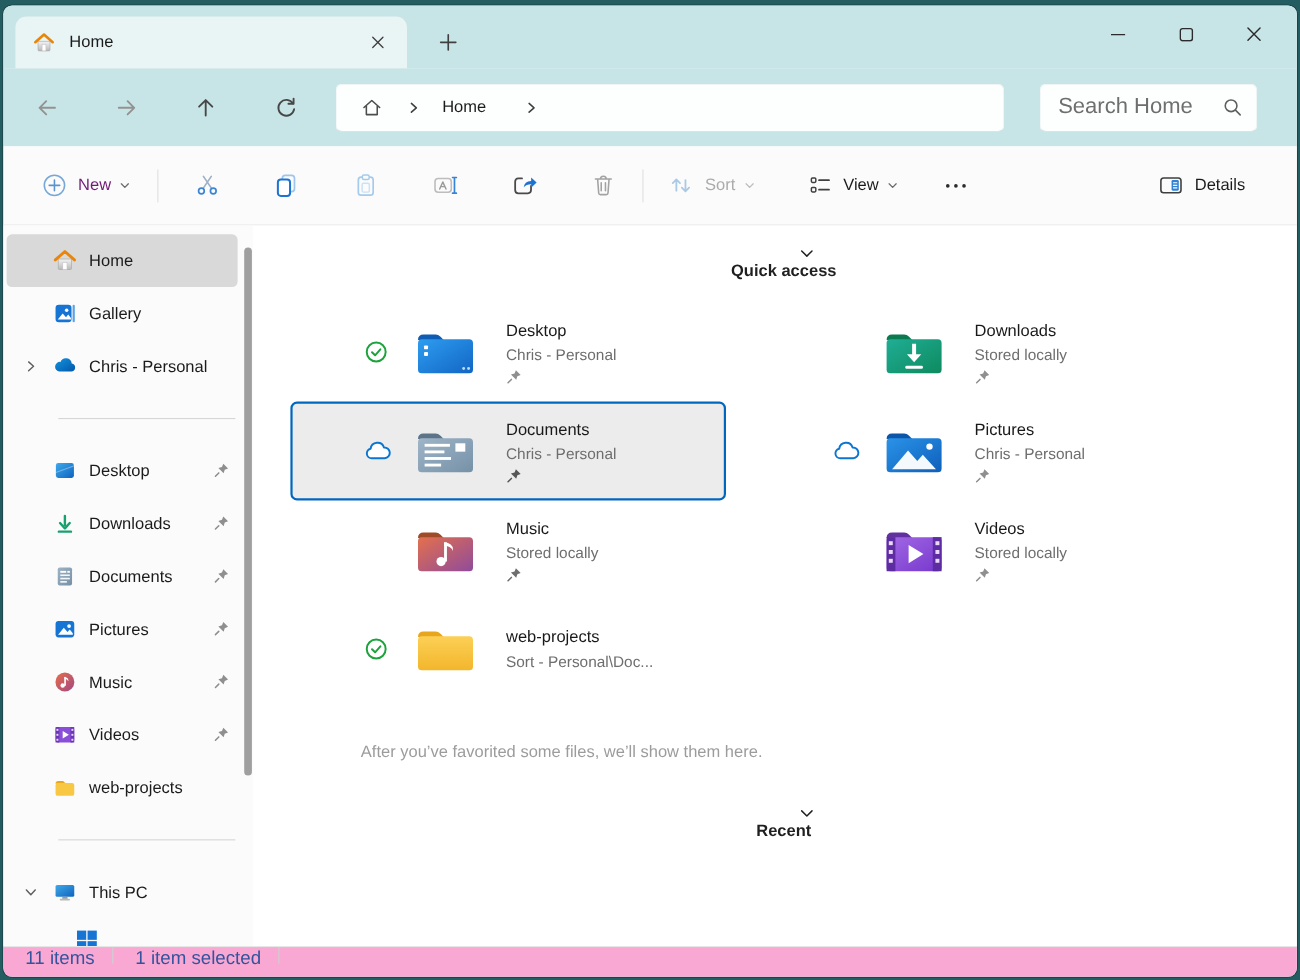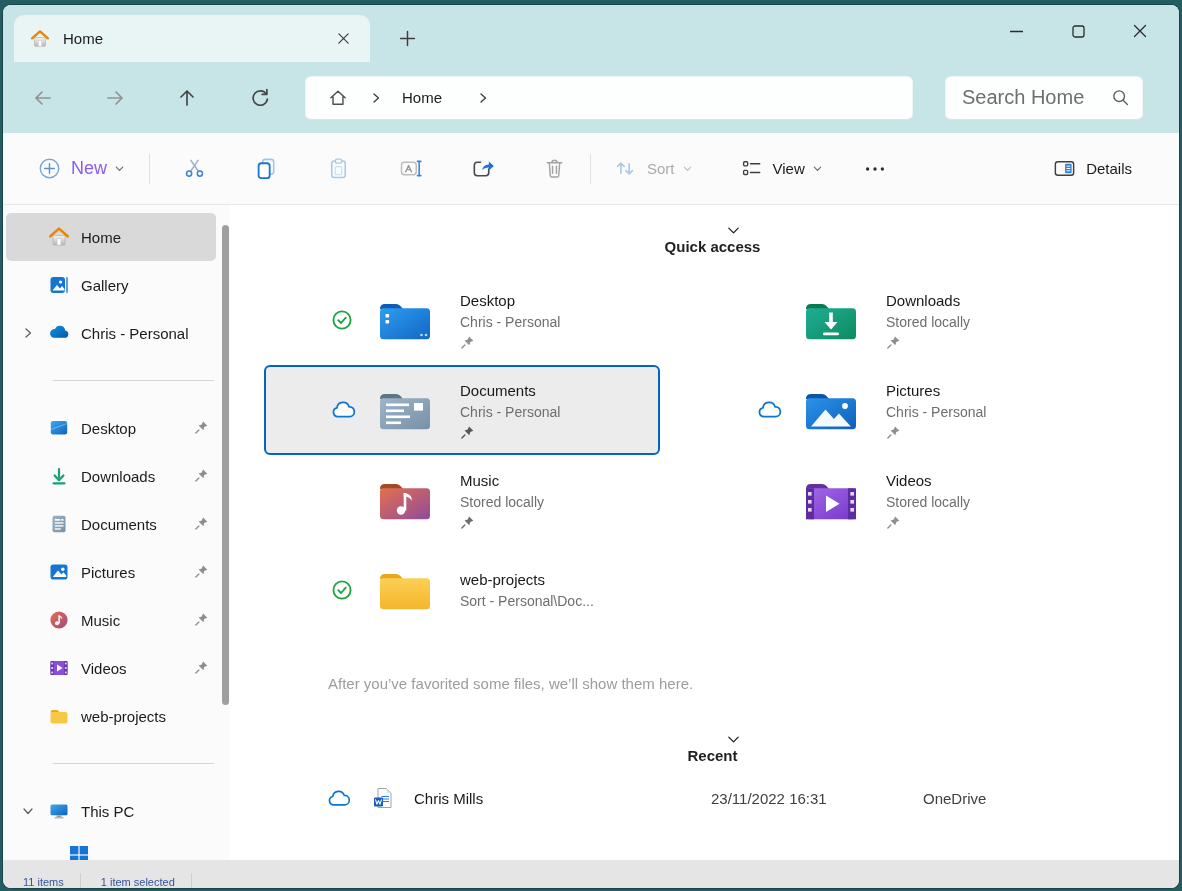--- a/index.html
+++ b/index.html
@@ -47,21 +47,21 @@
     display:flex; align-items:center; padding:0 12px 0 16px; flex:none;
   }
   .searchbar input {
     flex:1; min-width:0; border:none; outline:none; background:transparent;
     font-family:"Liberation Sans",sans-serif; font-size:20px; color:#1b1b1b;
   }
   .searchbar input::placeholder { color:#6e6e6e; }
   
   .toolbar { height:72px; background:#fbfbfb; border-bottom:1px solid #e8e8e8; display:flex; align-items:center; flex:none; }
   .tb-new { display:flex; align-items:center; margin-left:24px; padding:6px 10px; border-radius:5px; }
-  .tb-new-label { font-size:18px; color:#8b5cf6; margin:0 7px 0 9px; }
+  .tb-new-label { font-size:15px; color:#701a75; margin:0 7px 0 9px; }
   .tb-sep { width:1px; height:30px; background:#e0e0e0; margin:0 0 0 14px; flex:none; }
   .tb-icon-btn { width:44px; height:44px; display:flex; align-items:center; justify-content:center; border-radius:5px; margin-left:28px; flex:none; }
   .tb-icon-btn.f { margin-left:22px; }
   .tb-text-btn { display:flex; align-items:center; border-radius:5px; padding:8px 10px; }
   .tb-label { font-size:15px; margin:0 7px 0 9px; }
   .tb-label.dim { color:#ababab; }
   .tb-label.dark { color:#1b1b1b; }
   .tb-details { margin-left:auto; margin-right:30px; display:flex; align-items:center; padding:8px 10px; border-radius:5px; }
   
   .body-row { flex:1; display:flex; background:#ffffff; overflow:hidden; position:relative; }
@@ -97,22 +97,22 @@
   .fav-empty { margin:14px 0 0 98px; font-size:15px; color:#9c9c9c; }
   .gap26 { height:26px; } .gap40 { height:40px; }
   .recent-row { display:flex; align-items:center; height:44px; margin-top:8px; padding-left:96px; }
   .r-cloud { width:26px; flex:none; }
   .r-doc { width:22px; height:22px; flex:none; margin-left:20px; }
   .r-name { font-size:15px; color:#191919; margin-left:20px; width:297px; }
   .r-date { font-size:15px; color:#3f3f3f; width:212px; }
   .r-loc { font-size:15px; color:#3f3f3f; }
   
   .statusbar {
-    height:28px; background:#e5e5e5; border-top:1px solid #e6e6e6;
-    display:flex; align-items:flex-end; flex:none; font-size:11px; color:#33549c;
+    height:28px; background:#f9a8d4; border-top:1px solid #e6e6e6;
+    display:flex; align-items:flex-start; flex:none; font-size:17px; color:#33549c;
   }
   .st-item { margin-left:20px; }
   .st-div { width:1px; height:15px; background:#cfcfcf; margin-left:16px; }
   svg { display:block; }
 </style>
 </head>
 <body>
 
 <div class="window">
 
@@ -786,39 +786,20 @@
       <div class="gap40"></div>
       <div class="section-hdr">
         <span class="section-chev">
           <svg width="15" height="15" viewBox="0 0 16 16">
               <path d="M3 5.5 L8 10.5 L13 5.5" fill="none" stroke="#1f1f1f" stroke-width="1.4" stroke-linecap="round" stroke-linejoin="round"></path>
             </svg>
         </span>
         <span class="section-title">Recent</span>
       </div>
 
-      <div class="recent-row">
-        <span class="r-cloud">
-          <svg width="26" height="19" viewBox="0 0 24 18">
-              <path d="M17.6 15 H7 a4 4 0 0 1 -.9-7.9 a5.6 5.6 0 0 1 10.9-1 a4.3 4.3 0 0 1 .6 8.9 z" fill="#ffffff" stroke="#0b76d1" stroke-width="1.6" stroke-linejoin="round"></path>
-            </svg>
-        </span>
-        <span class="r-doc">
-          <svg width="22" height="22" viewBox="0 0 22 22">
-            <path d="M6 1.5 H14.5 L19 6 V20.5 H6 z" fill="#ffffff" stroke="#9aa6b1" stroke-width="1"></path>
-            <path d="M14.5 1.5 L19 6 H14.5 z" fill="#dce4ea"></path>
-            <path d="M9.5 9.5 H17 M9.5 12 H17 M9.5 14.5 H17" stroke="#2b7cd3" stroke-width="1.1"></path>
-            <rect x="2" y="10.5" width="9" height="9" rx="1" fill="#185abd"></rect>
-            <path d="M3.6 12.8 L4.9 17.2 L6.5 13.6 L8.1 17.2 L9.4 12.8" fill="none" stroke="#ffffff" stroke-width="1.1" stroke-linejoin="round" stroke-linecap="round"></path>
-          </svg>
-        </span>
-        <span class="r-name">Chris Mills</span>
-        <span class="r-date">23/11/2022 16:31</span>
-        <span class="r-loc">OneDrive</span>
-      </div>
 
     </div>
   </div>
 
   <div class="statusbar">
     <span class="st-item">11 items</span>
     <span class="st-div"></span>
     <span class="st-item" style="margin-left:20px;">1 item selected</span>
     <span class="st-div"></span>
   </div>

